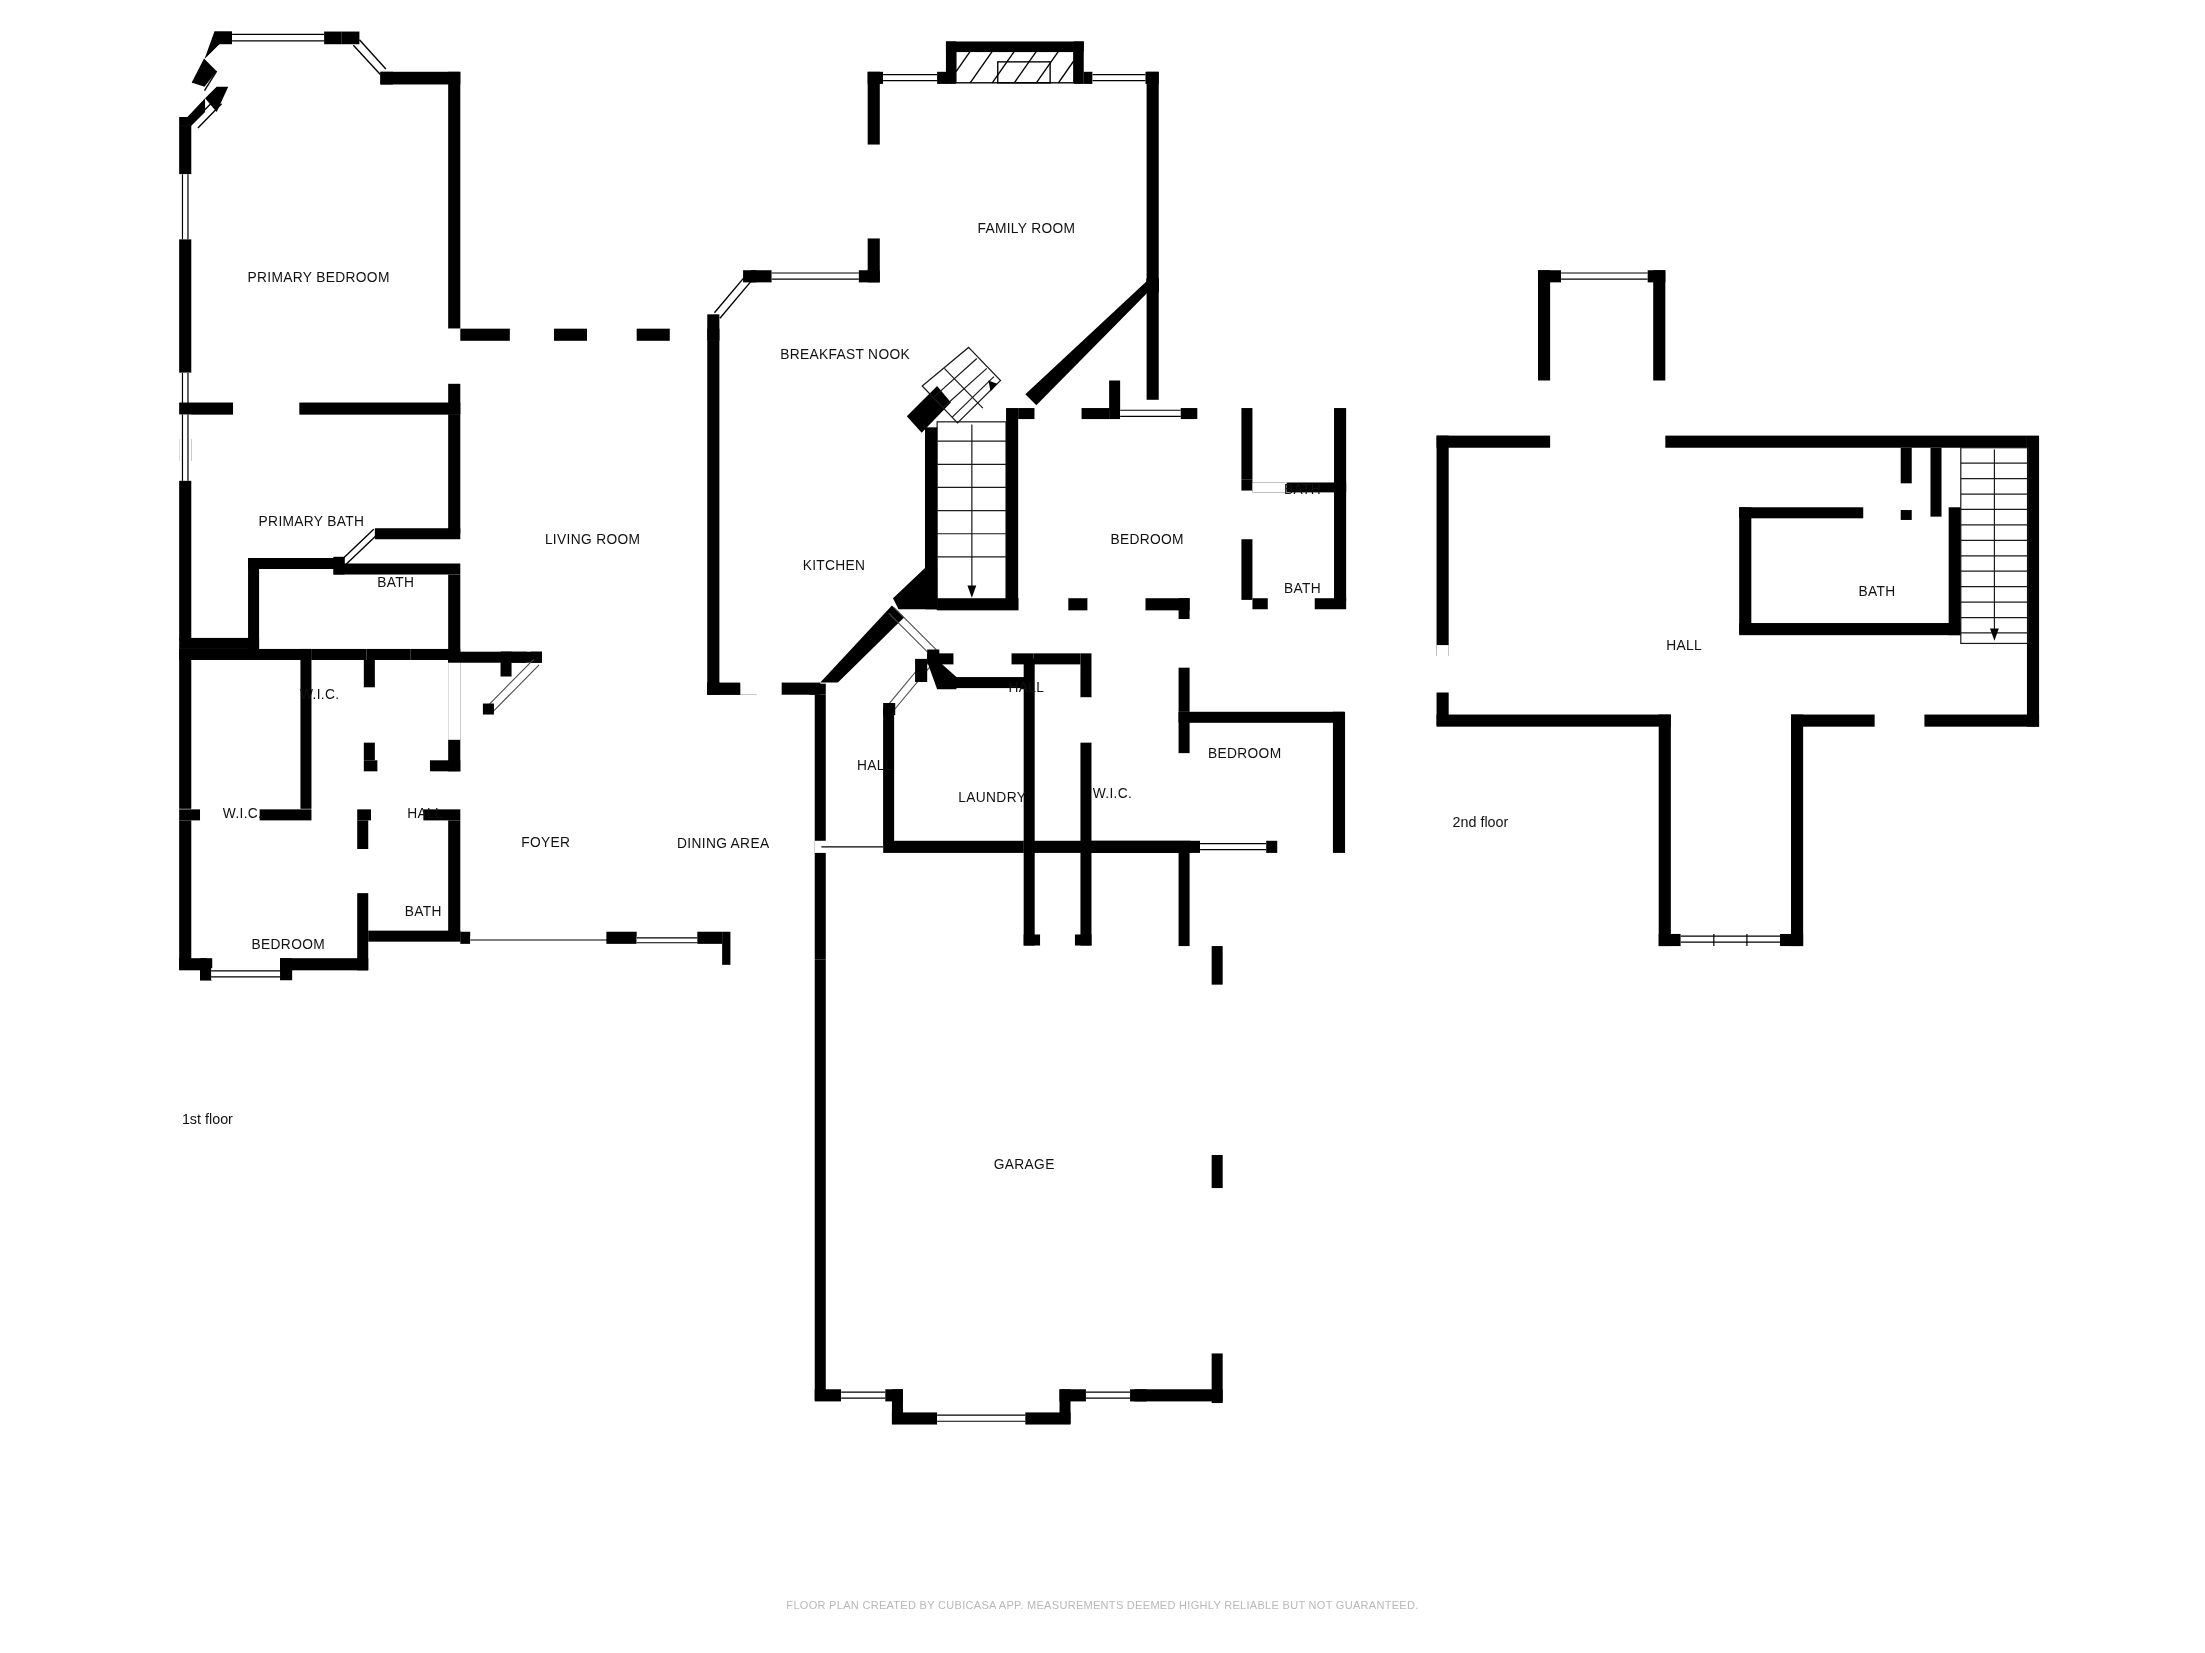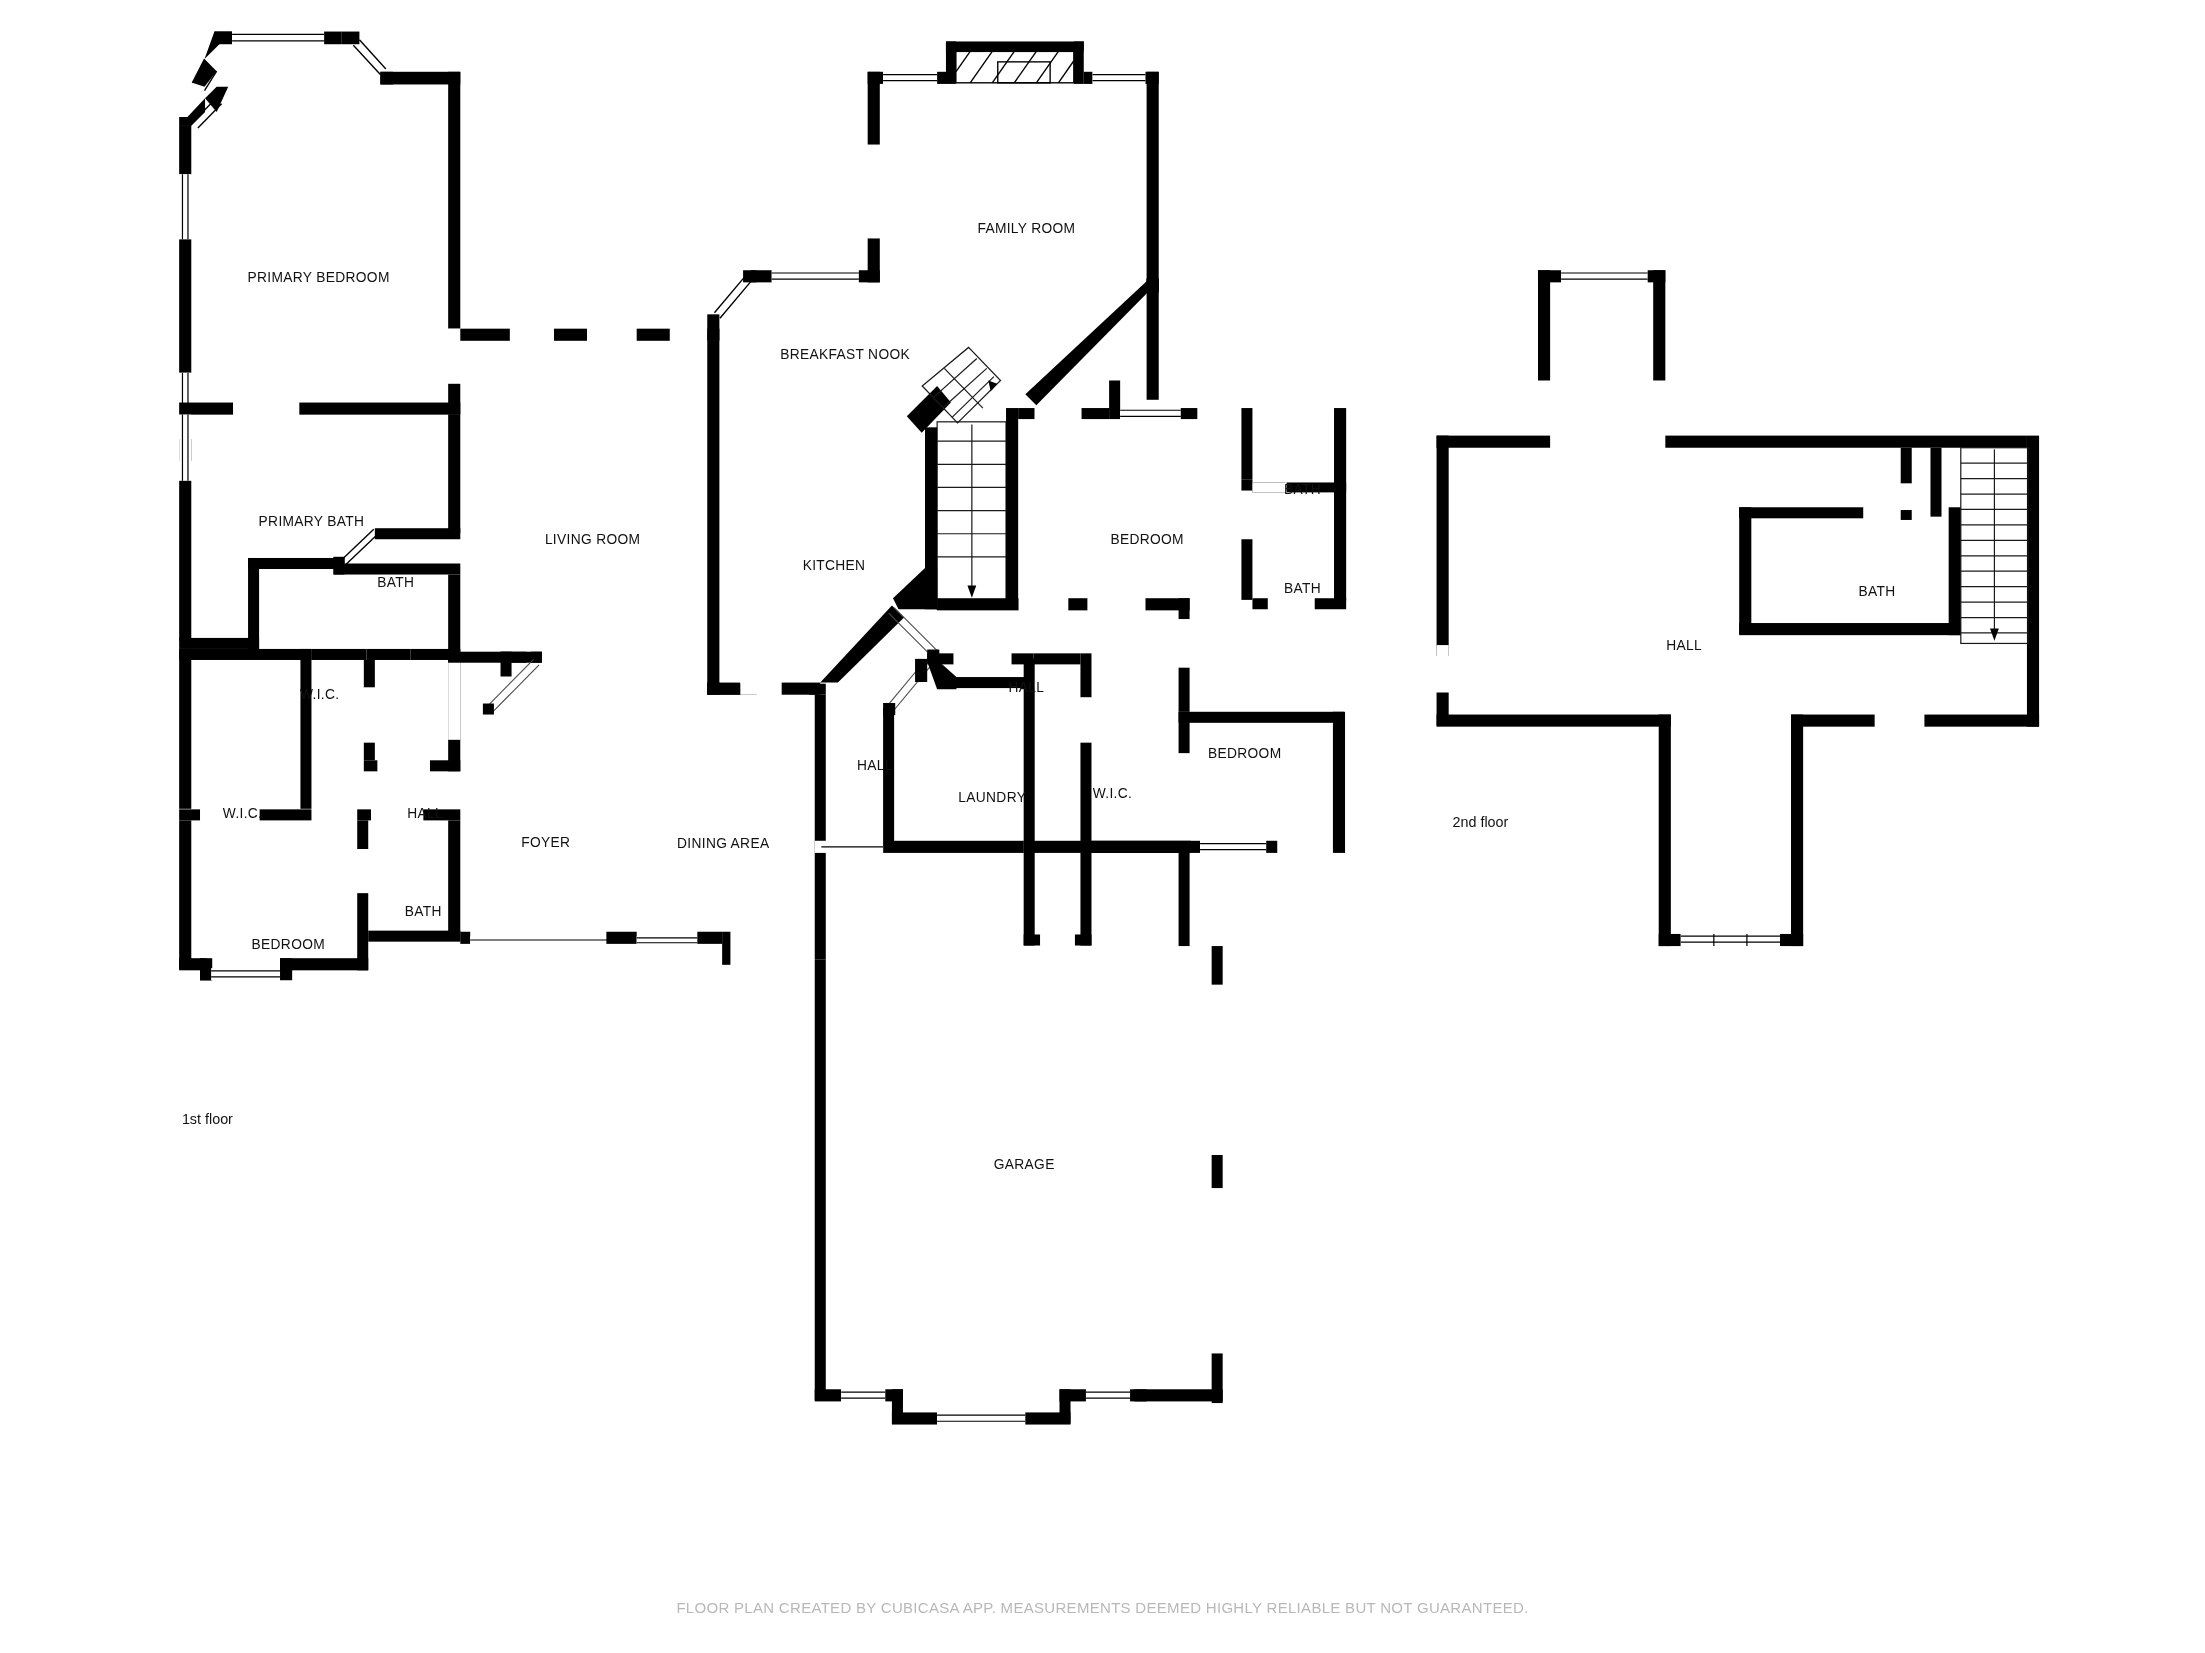--- a/index.html
+++ b/index.html
@@ -47,21 +47,21 @@
     text-anchor: start;
     dominant-baseline: middle;
   }
   .footer-text {
     position: absolute;
     left: 0;
     top: 1599px;
     width: 2205px;
     text-align: center;
     font-family: "Liberation Sans", sans-serif;
-    font-size: 15px;
+    font-size: 11px;
     letter-spacing: 0.3px;
     color: #b8b8b8;
     white-space: nowrap;
   }
 </style>
 </head>
 <body>
 
 <div id="plan-root">
   <svg class="floorplan" viewBox="0 0 4000 3000" xmlns="http://www.w3.org/2000/svg">

